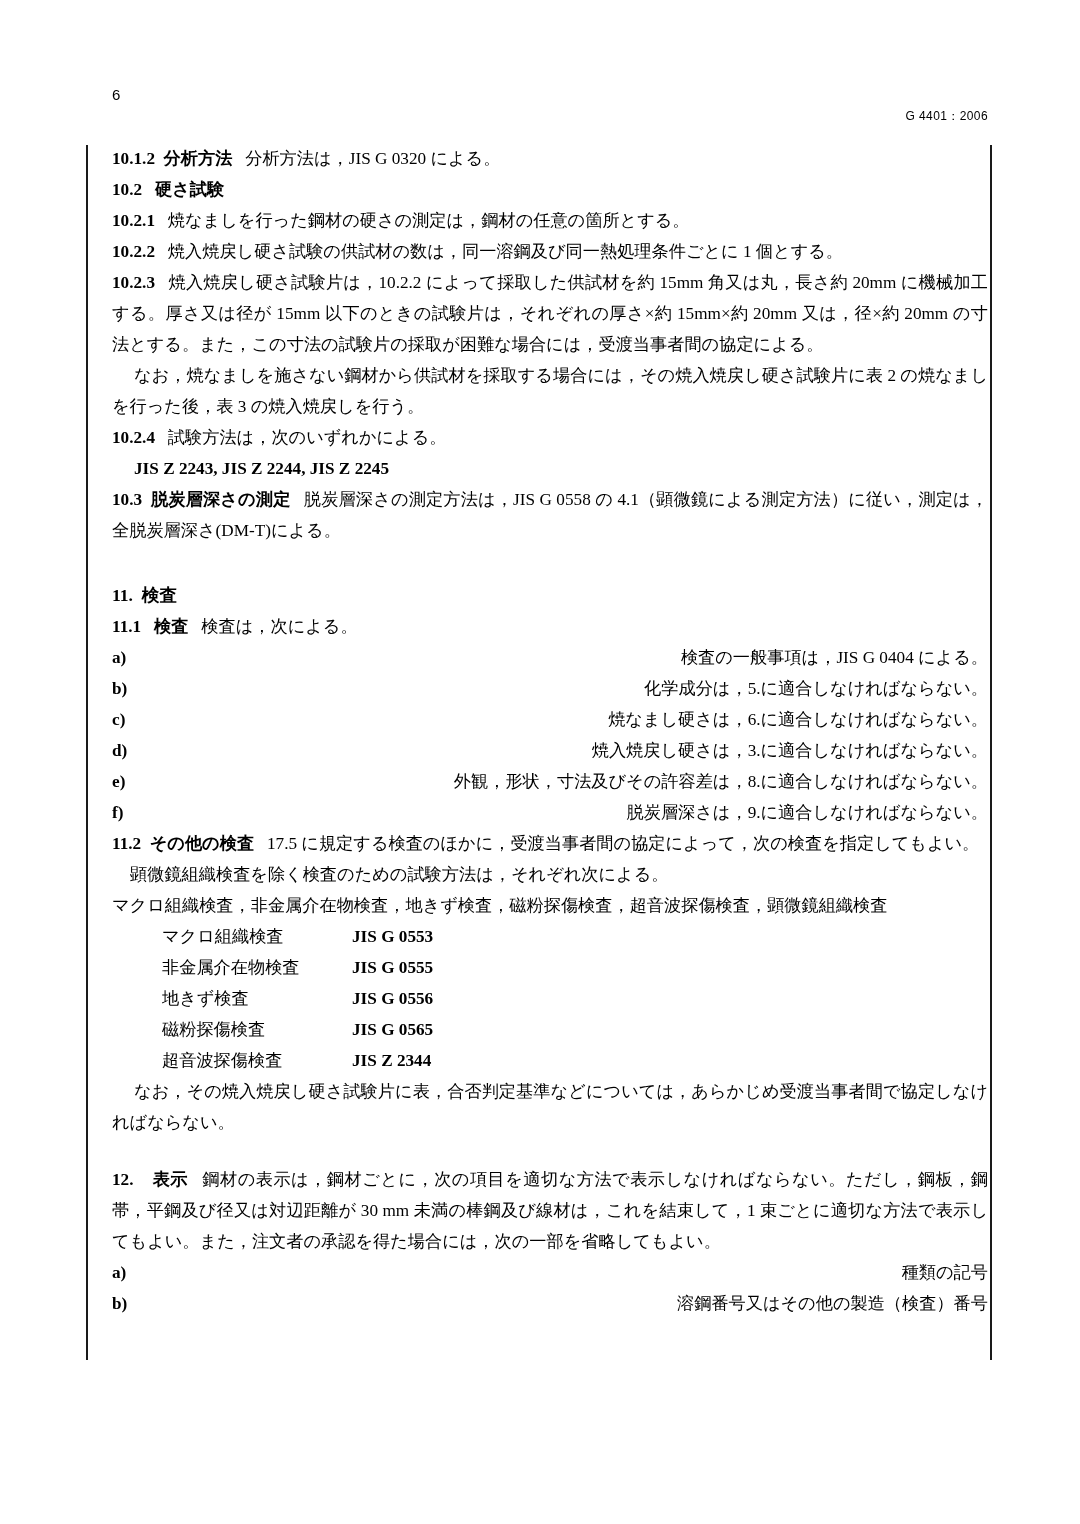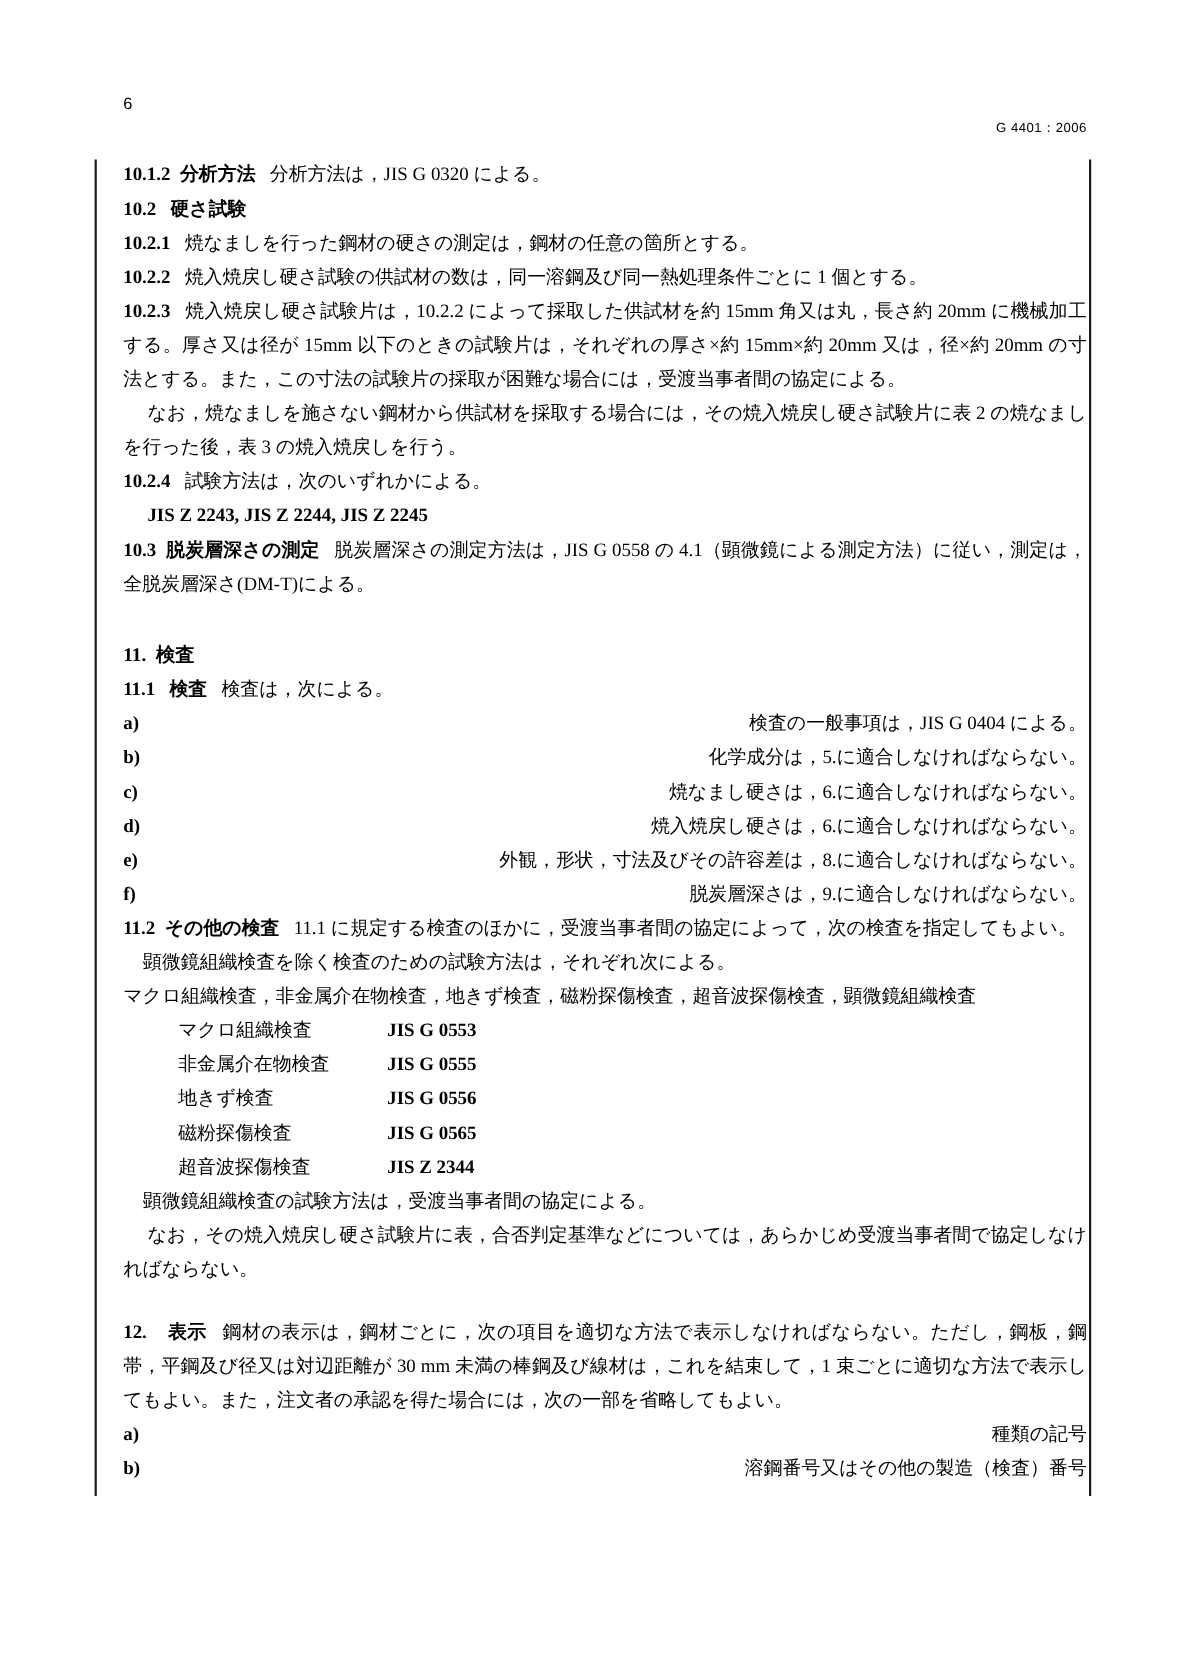--- a/index.html
+++ b/index.html
@@ -170,33 +170,33 @@
     <div class="item-row">
       <span class="item-label">b)</span>
       <span class="item-text">化学成分は，5.に適合しなければならない。</span>
     </div>
     <div class="item-row">
       <span class="item-label">c)</span>
       <span class="item-text">焼なまし硬さは，6.に適合しなければならない。</span>
     </div>
     <div class="item-row">
       <span class="item-label">d)</span>
-      <span class="item-text">焼入焼戻し硬さは，6.に適合しなければならない。</span>
+      <span class="item-text">焼入焼戻し硬さは，3.に適合しなければならない。</span>
     </div>
     <div class="item-row">
       <span class="item-label">e)</span>
       <span class="item-text">外観，形状，寸法及びその許容差は，8.に適合しなければならない。</span>
     </div>
     <div class="item-row">
       <span class="item-label">f)</span>
       <span class="item-text">脱炭層深さは，9.に適合しなければならない。</span>
     </div>
 
     <p class="para">
-      <span class="num">11.2</span>&nbsp;&nbsp;<span class="b">その他の検査</span>&nbsp;&nbsp;&nbsp;<span>11.1 に規定する検査のほかに，受渡当事者間の協定によって，次の検査を指定してもよい。</span>
+      <span class="num">11.2</span>&nbsp;&nbsp;<span class="b">その他の検査</span>&nbsp;&nbsp;&nbsp;<span>17.5 に規定する検査のほかに，受渡当事者間の協定によって，次の検査を指定してもよい。</span>
     </p>
     <p class="para sub-indent">顕微鏡組織検査を除く検査のための試験方法は，それぞれ次による。</p>
     <p class="para">マクロ組織検査，非金属介在物検査，地きず検査，磁粉探傷検査，超音波探傷検査，顕微鏡組織検査</p>
 
     <div class="list-pair">
       <span class="name">マクロ組織検査</span>
       <span class="code">JIS G 0553</span>
     </div>
     <div class="list-pair">
       <span class="name">非金属介在物検査</span>
@@ -208,21 +208,20 @@
     </div>
     <div class="list-pair">
       <span class="name">磁粉探傷検査</span>
       <span class="code">JIS G 0565</span>
     </div>
     <div class="list-pair">
       <span class="name">超音波探傷検査</span>
       <span class="code">JIS Z 2344</span>
     </div>
 
-    <p class="para sub-indent">顕微鏡組織検査の試験方法は，受渡当事者間の協定による。</p>
     <p class="para indent1">なお，その焼入焼戻し硬さ試験片に表，合否判定基準などについては，あらかじめ受渡当事者間で協定しなければならない。</p>
 
     <div class="gap-md"></div>
 
     <p class="para">
       <span class="num">12.</span>&nbsp;&nbsp;&nbsp;&nbsp;<span class="b">表示</span>&nbsp;&nbsp;&nbsp;<span>鋼材の表示は，鋼材ごとに，次の項目を適切な方法で表示しなければならない。ただし，鋼板，鋼帯，平鋼及び径又は対辺距離が 30 mm 未満の棒鋼及び線材は，これを結束して，1 束ごとに適切な方法で表示してもよい。また，注文者の承認を得た場合には，次の一部を省略してもよい。</span>
     </p>
 
     <div class="item-row">
       <span class="item-label">a)</span>

